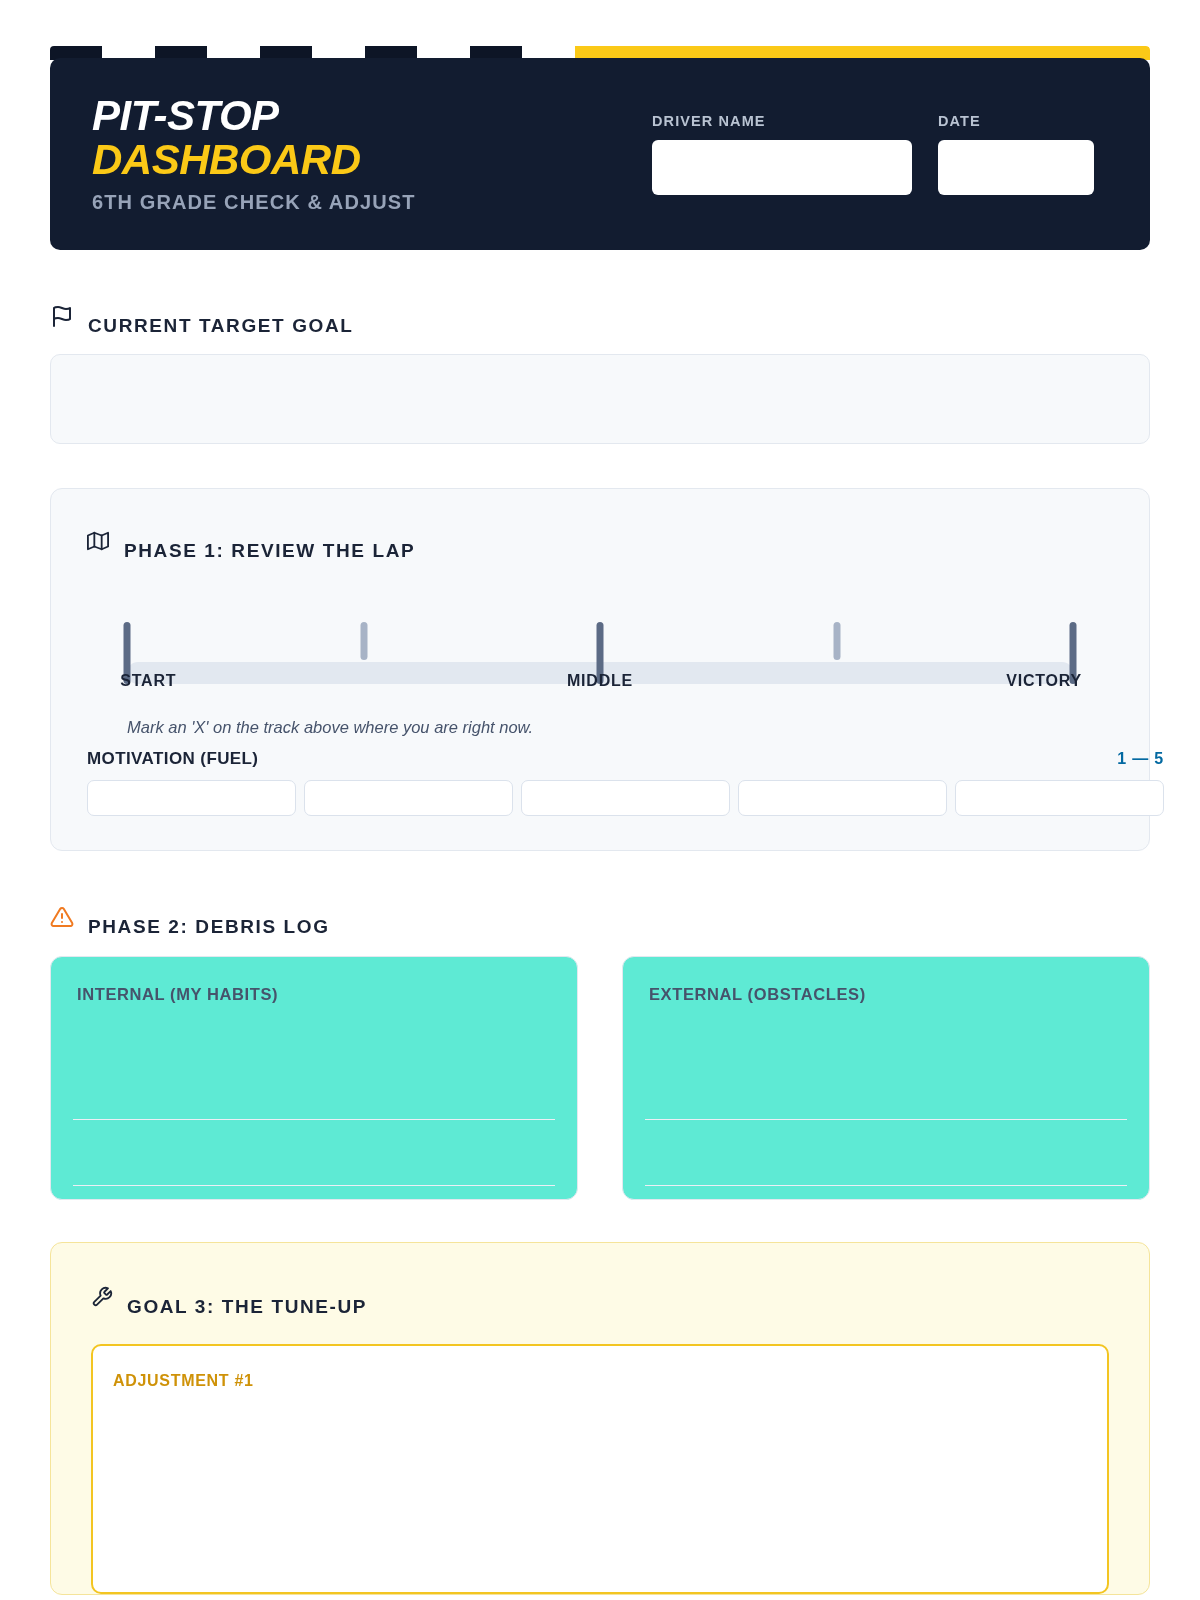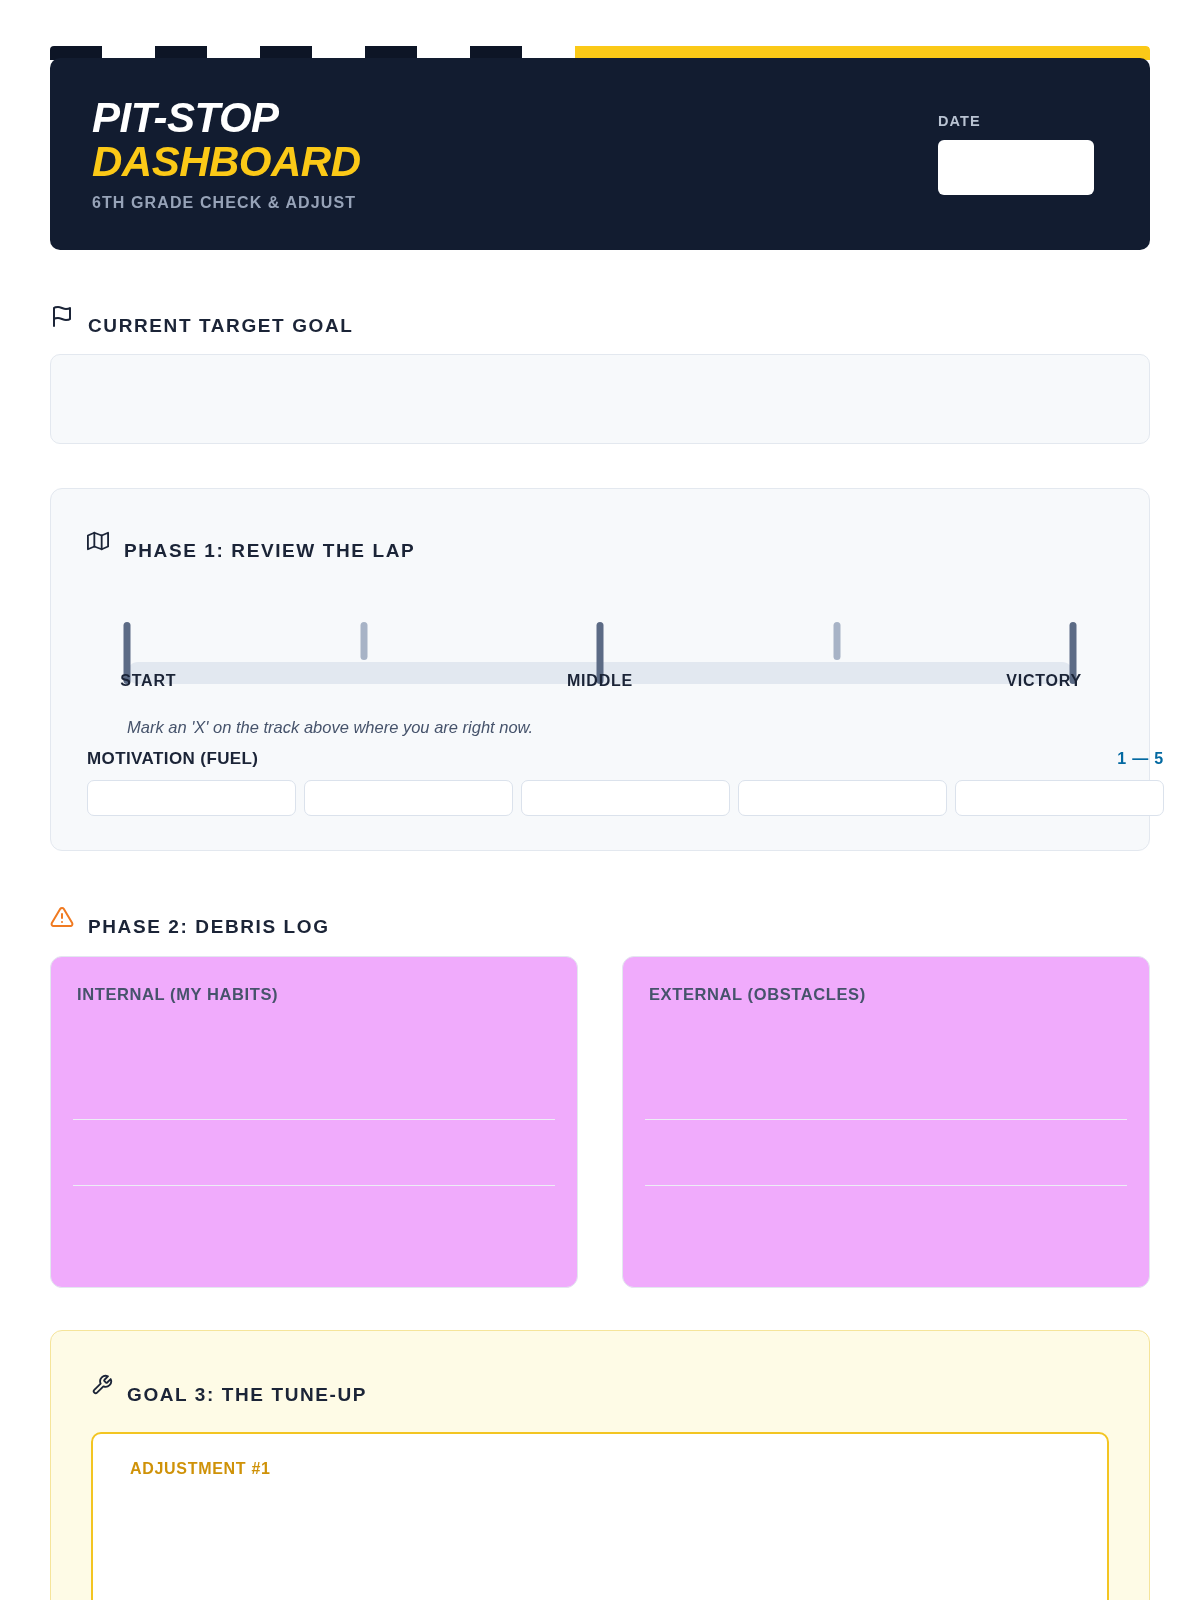--- a/index.html
+++ b/index.html
@@ -82,21 +82,21 @@
   .brand-line2 {
     font-size: 42px;
     font-weight: 800;
     font-style: italic;
     letter-spacing: -0.5px;
     color: #fbc917;
     line-height: 1.04;
   }
   .brand-sub {
     margin-top: 10px;
-    font-size: 16px;
+    font-size: 20px;
     font-weight: 700;
     letter-spacing: 1.1px;
     color: #97a3b8;
   }
 
   .header-fields {
     margin-left: auto;
     display: flex;
     gap: 26px;
     align-items: flex-start;
@@ -252,22 +252,22 @@
   }
 
   
   .debris-grid {
     margin-top: 18px;
     display: flex;
     gap: 44px;
   }
   .debris-card {
     flex: 1;
-    height: 332px;
-    background: #f0abfc;
+    height: 244px;
+    background: #5eead4;
     border: 1px solid #e3e8ef;
     border-radius: 12px;
     padding: 28px 26px 0 26px;
     position: relative;
   }
   .debris-title {
     font-size: 16.5px;
     font-weight: 800;
     letter-spacing: 0.6px;
     color: #46536b;
@@ -296,21 +296,21 @@
     margin-top: 26px;
     display: flex;
     gap: 42px;
   }
   .adjust-card {
     flex: 1;
     min-height: 250px;
     background: #ffffff;
     border: 2px solid #f3c521;
     border-radius: 10px;
-    padding: 26px 37px;
+    padding: 26px 20px;
   }
   .adjust-title {
     font-size: 16px;
     font-weight: 800;
     letter-spacing: 0.7px;
     color: #cf9208;
   }
 </style>
 </head>
 <body>
@@ -327,20 +327,24 @@
     <div class="header">
 
       <div class="brand">
         <div class="brand-line1">PIT-STOP</div>
         <div class="brand-line2">DASHBOARD</div>
         <div class="brand-sub">6TH GRADE CHECK &amp; ADJUST</div>
       </div>
 
       <div class="header-fields">
 
+        <div class="hfield hfield-driver">
+          <div class="hfield-label">DRIVER NAME</div>
+          <input class="hfield-input" type="text" value="" style="">
+        </div>
 
         <div class="hfield hfield-date">
           <div class="hfield-label">DATE</div>
           <input class="hfield-input" type="text" value="" style="">
         </div>
 
       </div>
     </div>
   </div>
 

